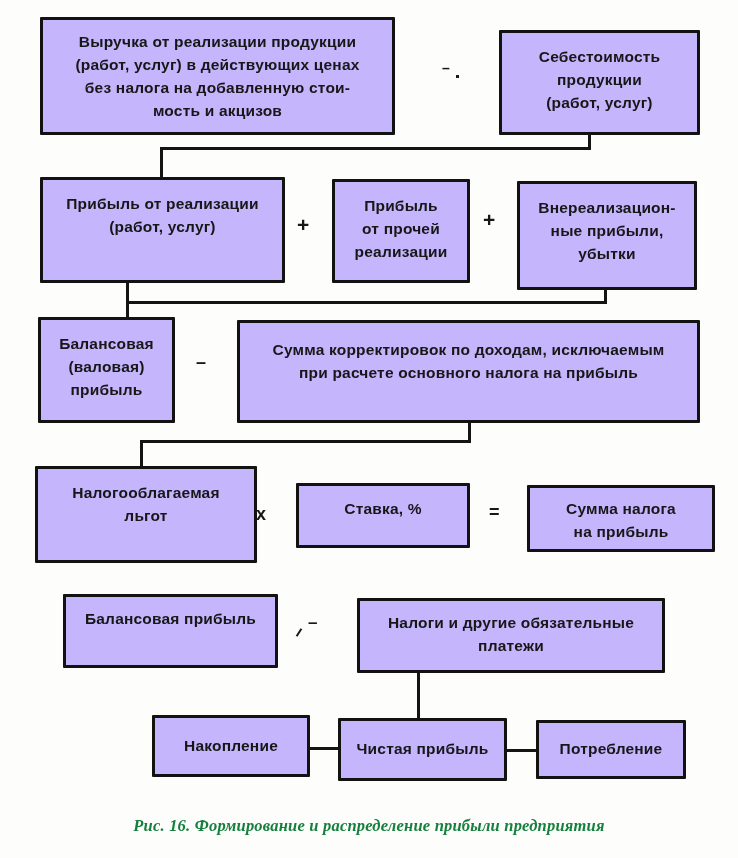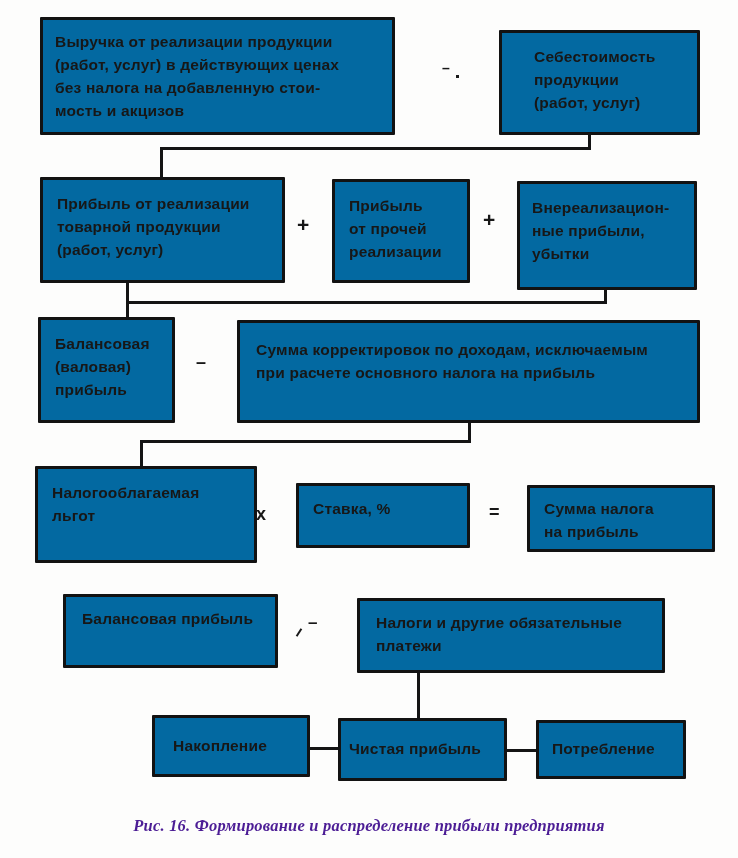--- a/index.html
+++ b/index.html
@@ -1,36 +1,36 @@
 <!DOCTYPE html>
 <html><head>
 <meta charset="utf-8">
 <style>
   html,body{margin:0;padding:0;background:#ffffff;}
   .stage{
     position:relative;width:738px;height:858px;background:#fdfdfc;
     font-family:"Liberation Sans",sans-serif;color:#111;overflow:hidden;
   }
   .box{
-    position:absolute;border:3px solid #121212;background:#0369a1;
-    box-sizing:border-box;overflow:hidden;border-radius:1px;
+    position:absolute;border:3px solid #121212;background:#c4b5fd;
+    box-sizing:border-box;overflow:hidden;border-radius:1px;text-align:center;
   }
   .ln{
     white-space:nowrap;font-size:15.5px;line-height:23px;font-weight:700;
     letter-spacing:.2px;color:#171717;
   }
   .op{
     position:absolute;font-weight:700;color:#171717;
     font-family:"Liberation Sans",sans-serif;
   }
   .conn{position:absolute;background:#141414;}
   .caption{
     position:absolute;left:58px;top:816px;width:622px;text-align:center;
     font-family:"Liberation Serif",serif;font-style:italic;font-weight:700;
-    font-size:16.5px;color:#4c1d95;letter-spacing:.2px;
+    font-size:16.5px;color:#15803d;letter-spacing:.2px;
   }
   .artifact{position:absolute;background:#1a1a1a;}
 </style>
 </head>
 <body>
 
 <div class="stage">
 
   <div class="box" style="left:40px;top:17px;width:355px;height:118px;padding:10px 12px;">
     <div class="ln">Выручка от реализации продукции</div>
@@ -47,21 +47,20 @@
     <div class="ln">продукции</div>
     <div class="ln">(работ, услуг)</div>
   </div>
 
   <div class="conn" style="left:588px;top:133px;width:3px;height:17px;"></div>
   <div class="conn" style="left:160px;top:147px;width:431px;height:3px;"></div>
   <div class="conn" style="left:160px;top:147px;width:3px;height:31px;"></div>
 
   <div class="box" style="left:40px;top:177px;width:245px;height:106px;padding:12px 14px;">
     <div class="ln">Прибыль от реализации</div>
-    <div class="ln">товарной продукции</div>
     <div class="ln">(работ, услуг)</div>
   </div>
 
   <div class="op" style="left:297px;top:213px;font-size:21px;">+</div>
 
   <div class="box" style="left:332px;top:179px;width:138px;height:104px;padding:12px 14px;">
     <div class="ln">Прибыль</div>
     <div class="ln">от прочей</div>
     <div class="ln">реализации</div>
   </div>

